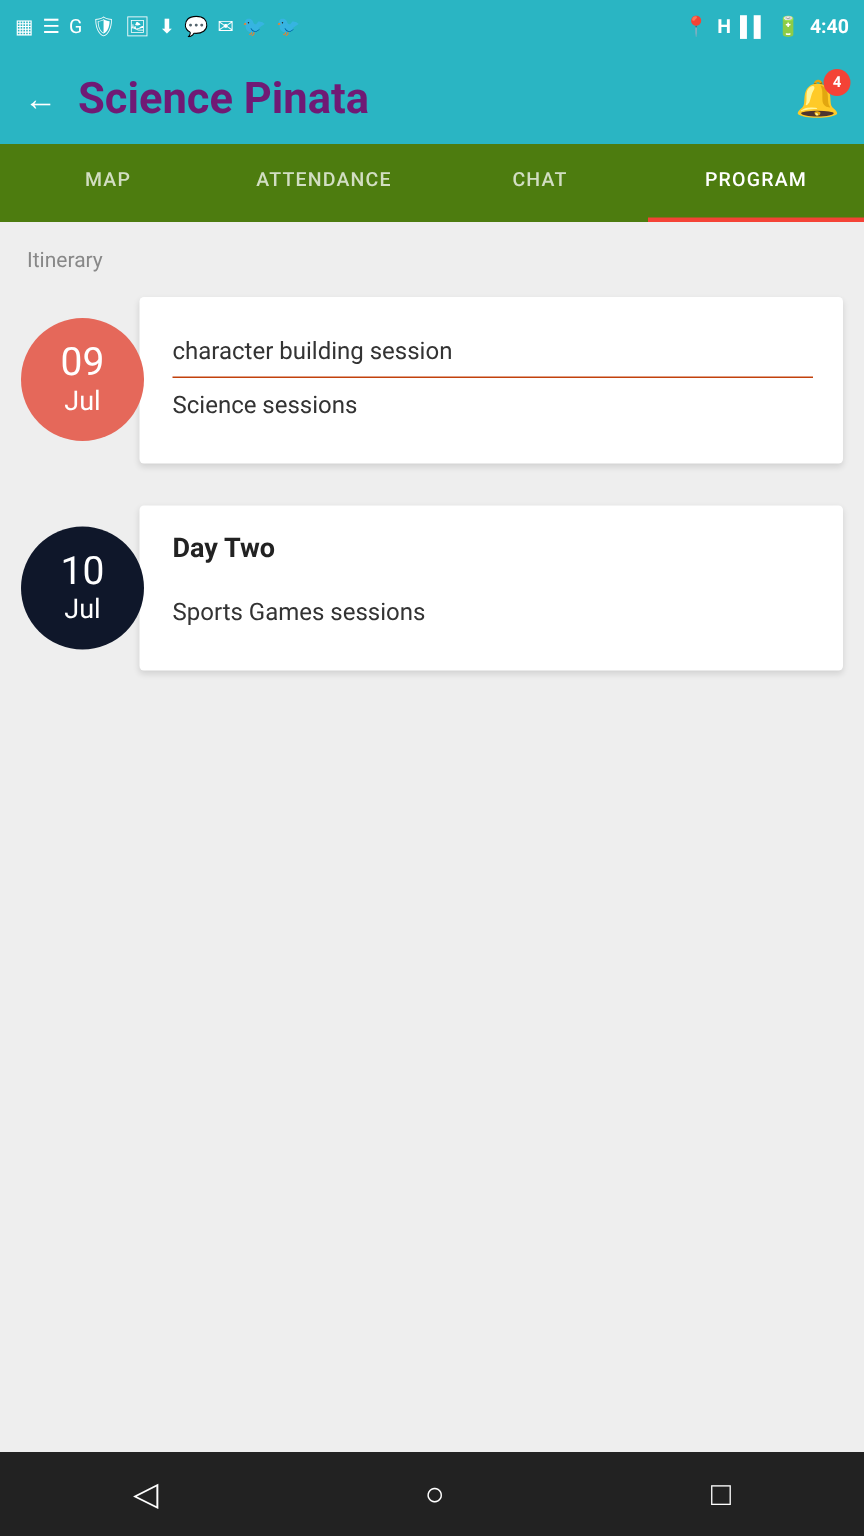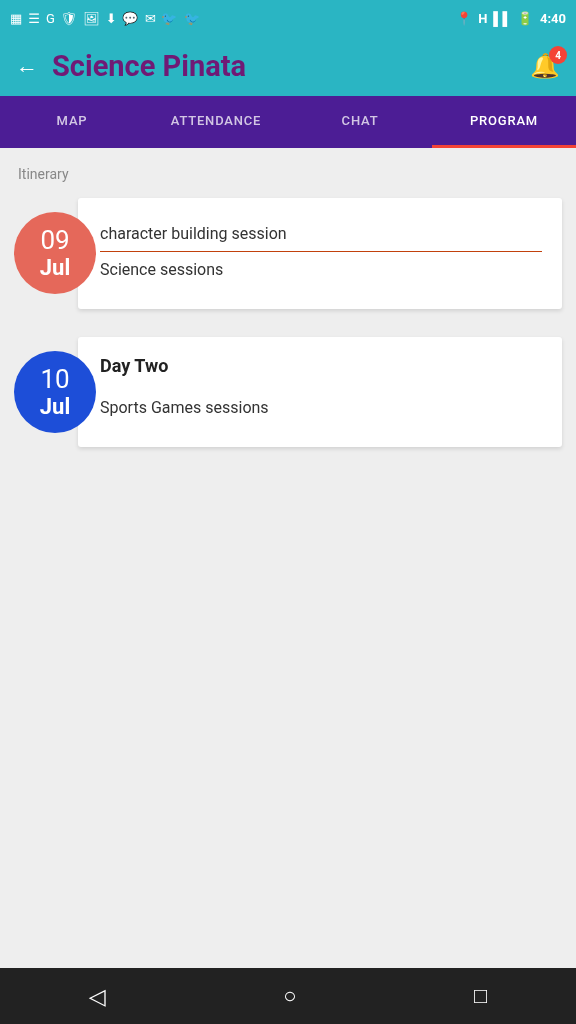--- a/index.html
+++ b/index.html
@@ -48,21 +48,21 @@
       font-weight: bold;
       width: 18px; height: 18px;
       border-radius: 50%;
       display: flex; align-items: center; justify-content: center;
     }
 
     
     .tabs {
       width: 100%;
       height: 52px;
-      background: #4c1d95;
+      background: #4d7c0f;
       display: flex;
       align-items: flex-start;
     }
     .tab {
       flex: 1;
       height: 100%;
       display: flex;
       align-items: center;
       justify-content: center;
       color: rgba(255,255,255,0.75);
@@ -98,46 +98,47 @@
       margin-bottom: 16px;
       padding-left: 4px;
     }
 
     
     .day-row {
       display: flex;
       align-items: flex-start;
       margin-bottom: 28px;
       position: relative;
+      gap: 15px;
     }
 
     .date-circle {
       width: 82px;
       height: 82px;
       border-radius: 50%;
       display: flex;
       flex-direction: column;
       align-items: center;
       justify-content: center;
       flex-shrink: 0;
       margin-top: 14px;
       z-index: 1;
     }
     .date-circle.red { background: #e5685a; }
-    .date-circle.teal { background: #1d4ed8; }
+    .date-circle.teal { background: #0f172a; }
     .date-circle .day-num {
       color: white;
       font-size: 26px;
       font-weight: 400;
       line-height: 1.1;
     }
     .date-circle .month {
       color: white;
-      font-size: 22px;
-      font-weight: 700;
+      font-size: 18px;
+      font-weight: 400;
     }
 
     .day-card {
       flex: 1;
       background: white;
       border-radius: 3px;
       padding: 18px 20px 22px 22px;
       margin-left: -18px;
       box-shadow: 0 2px 4px rgba(0,0,0,0.12);
       z-index: 0;

